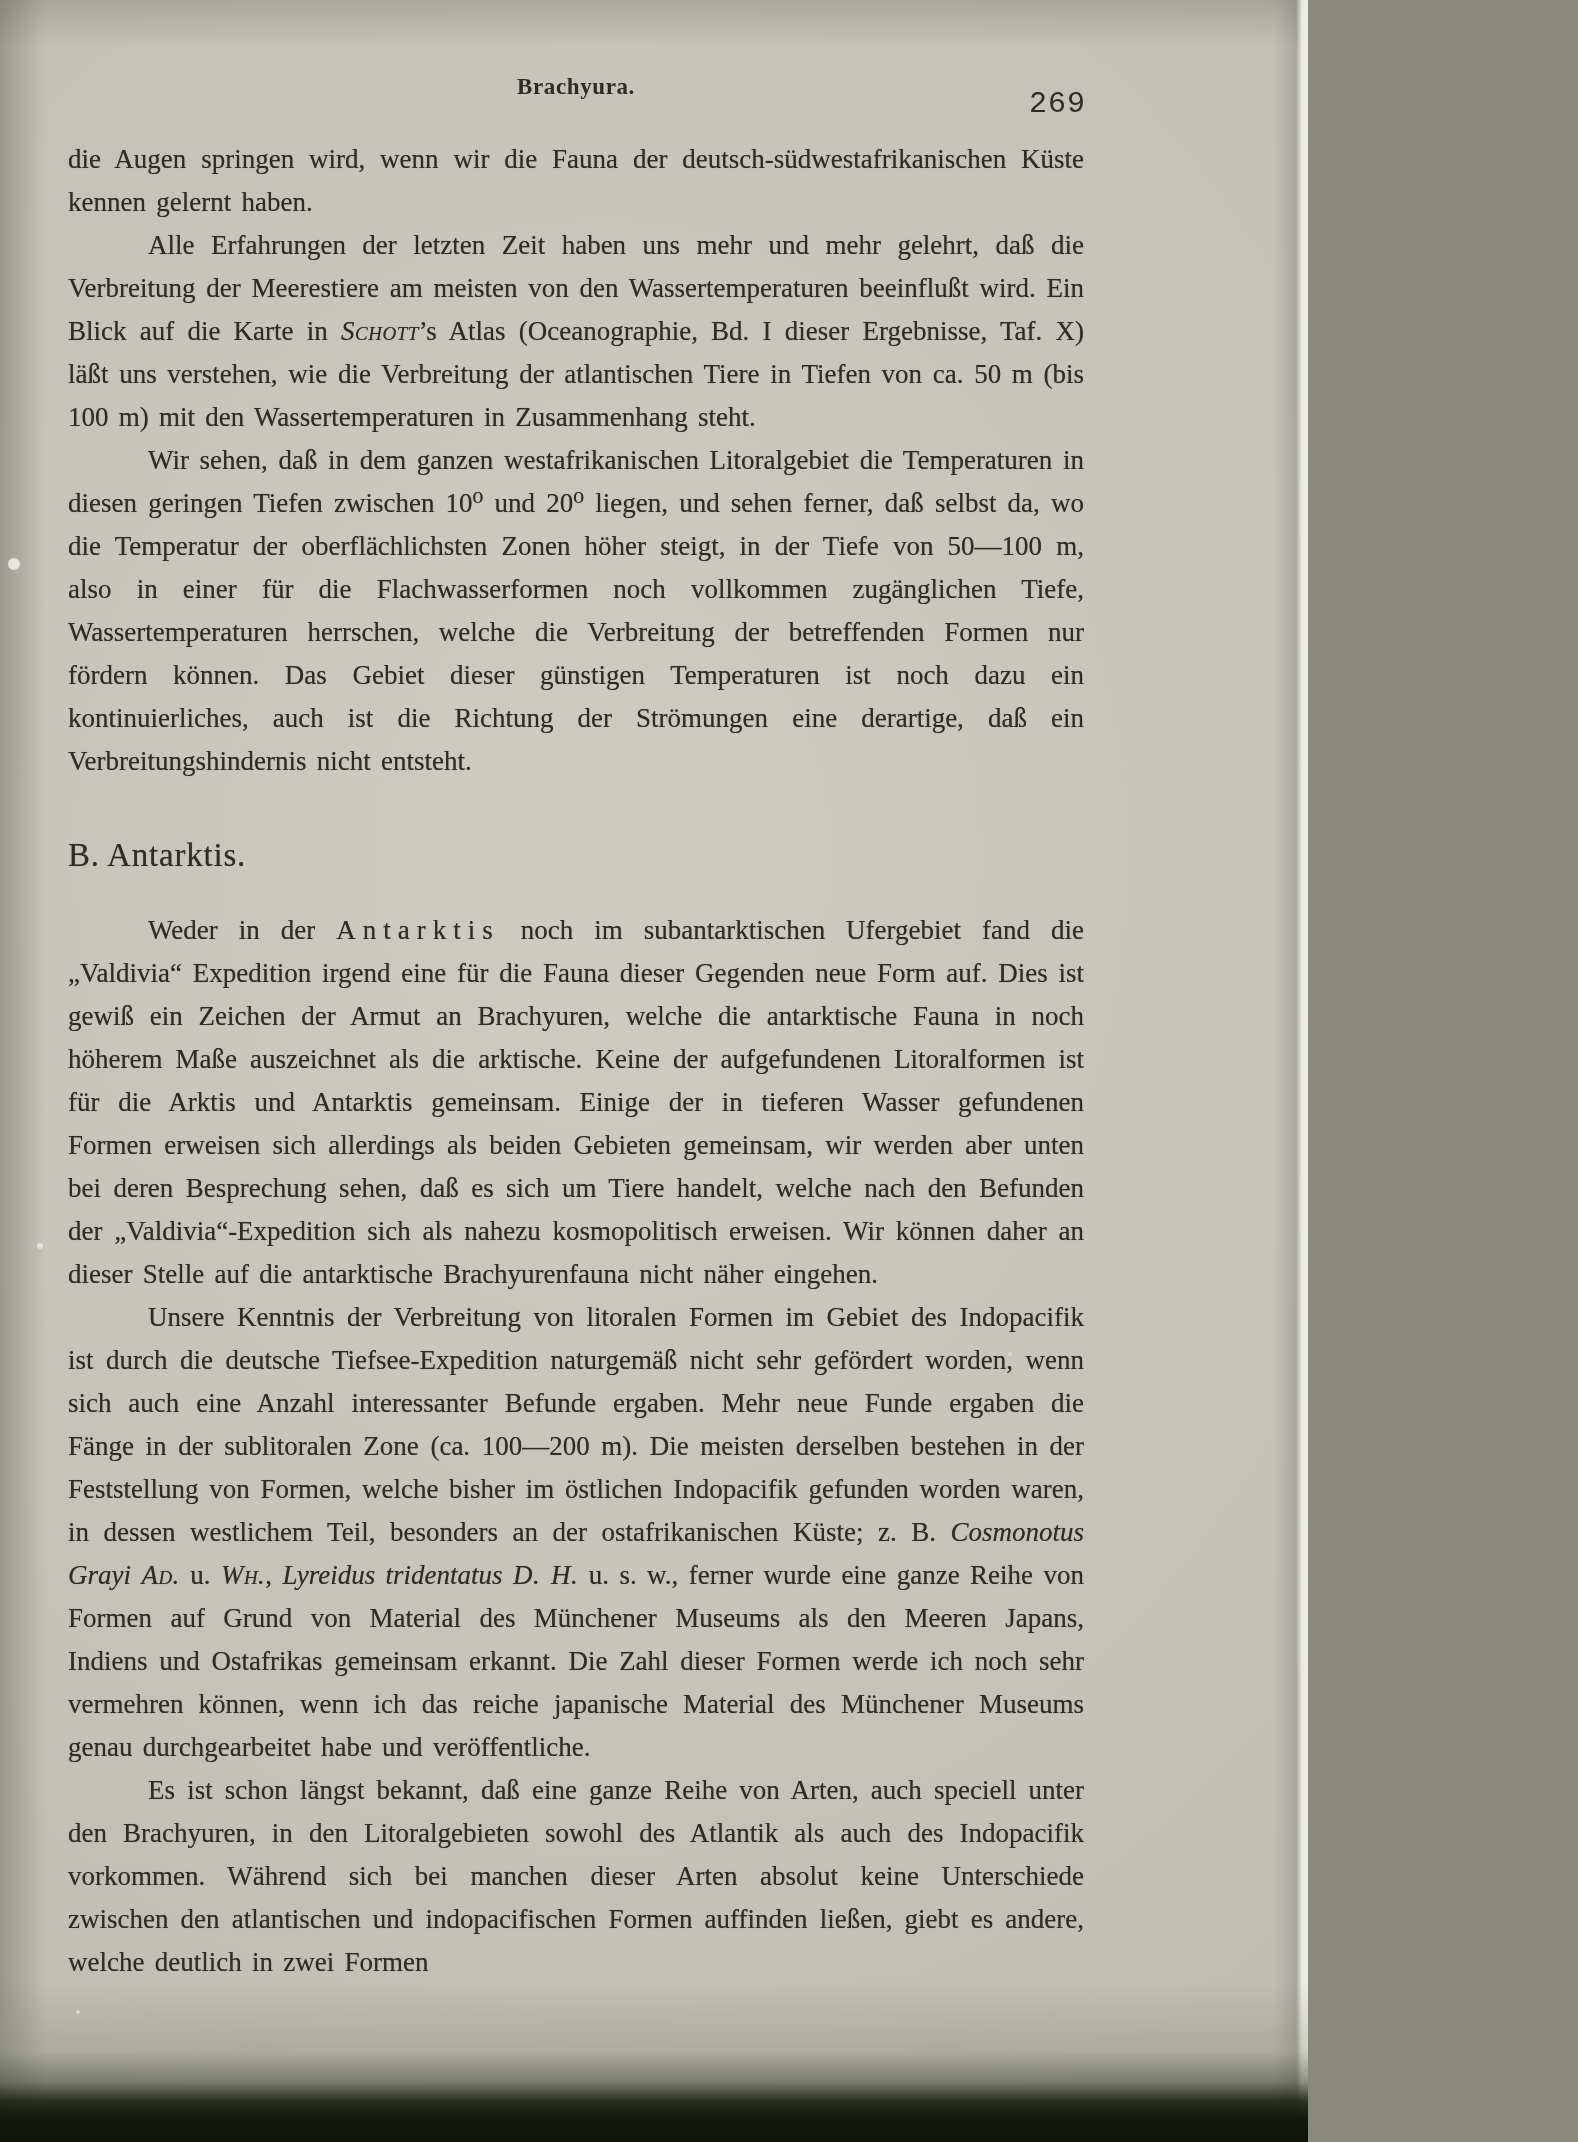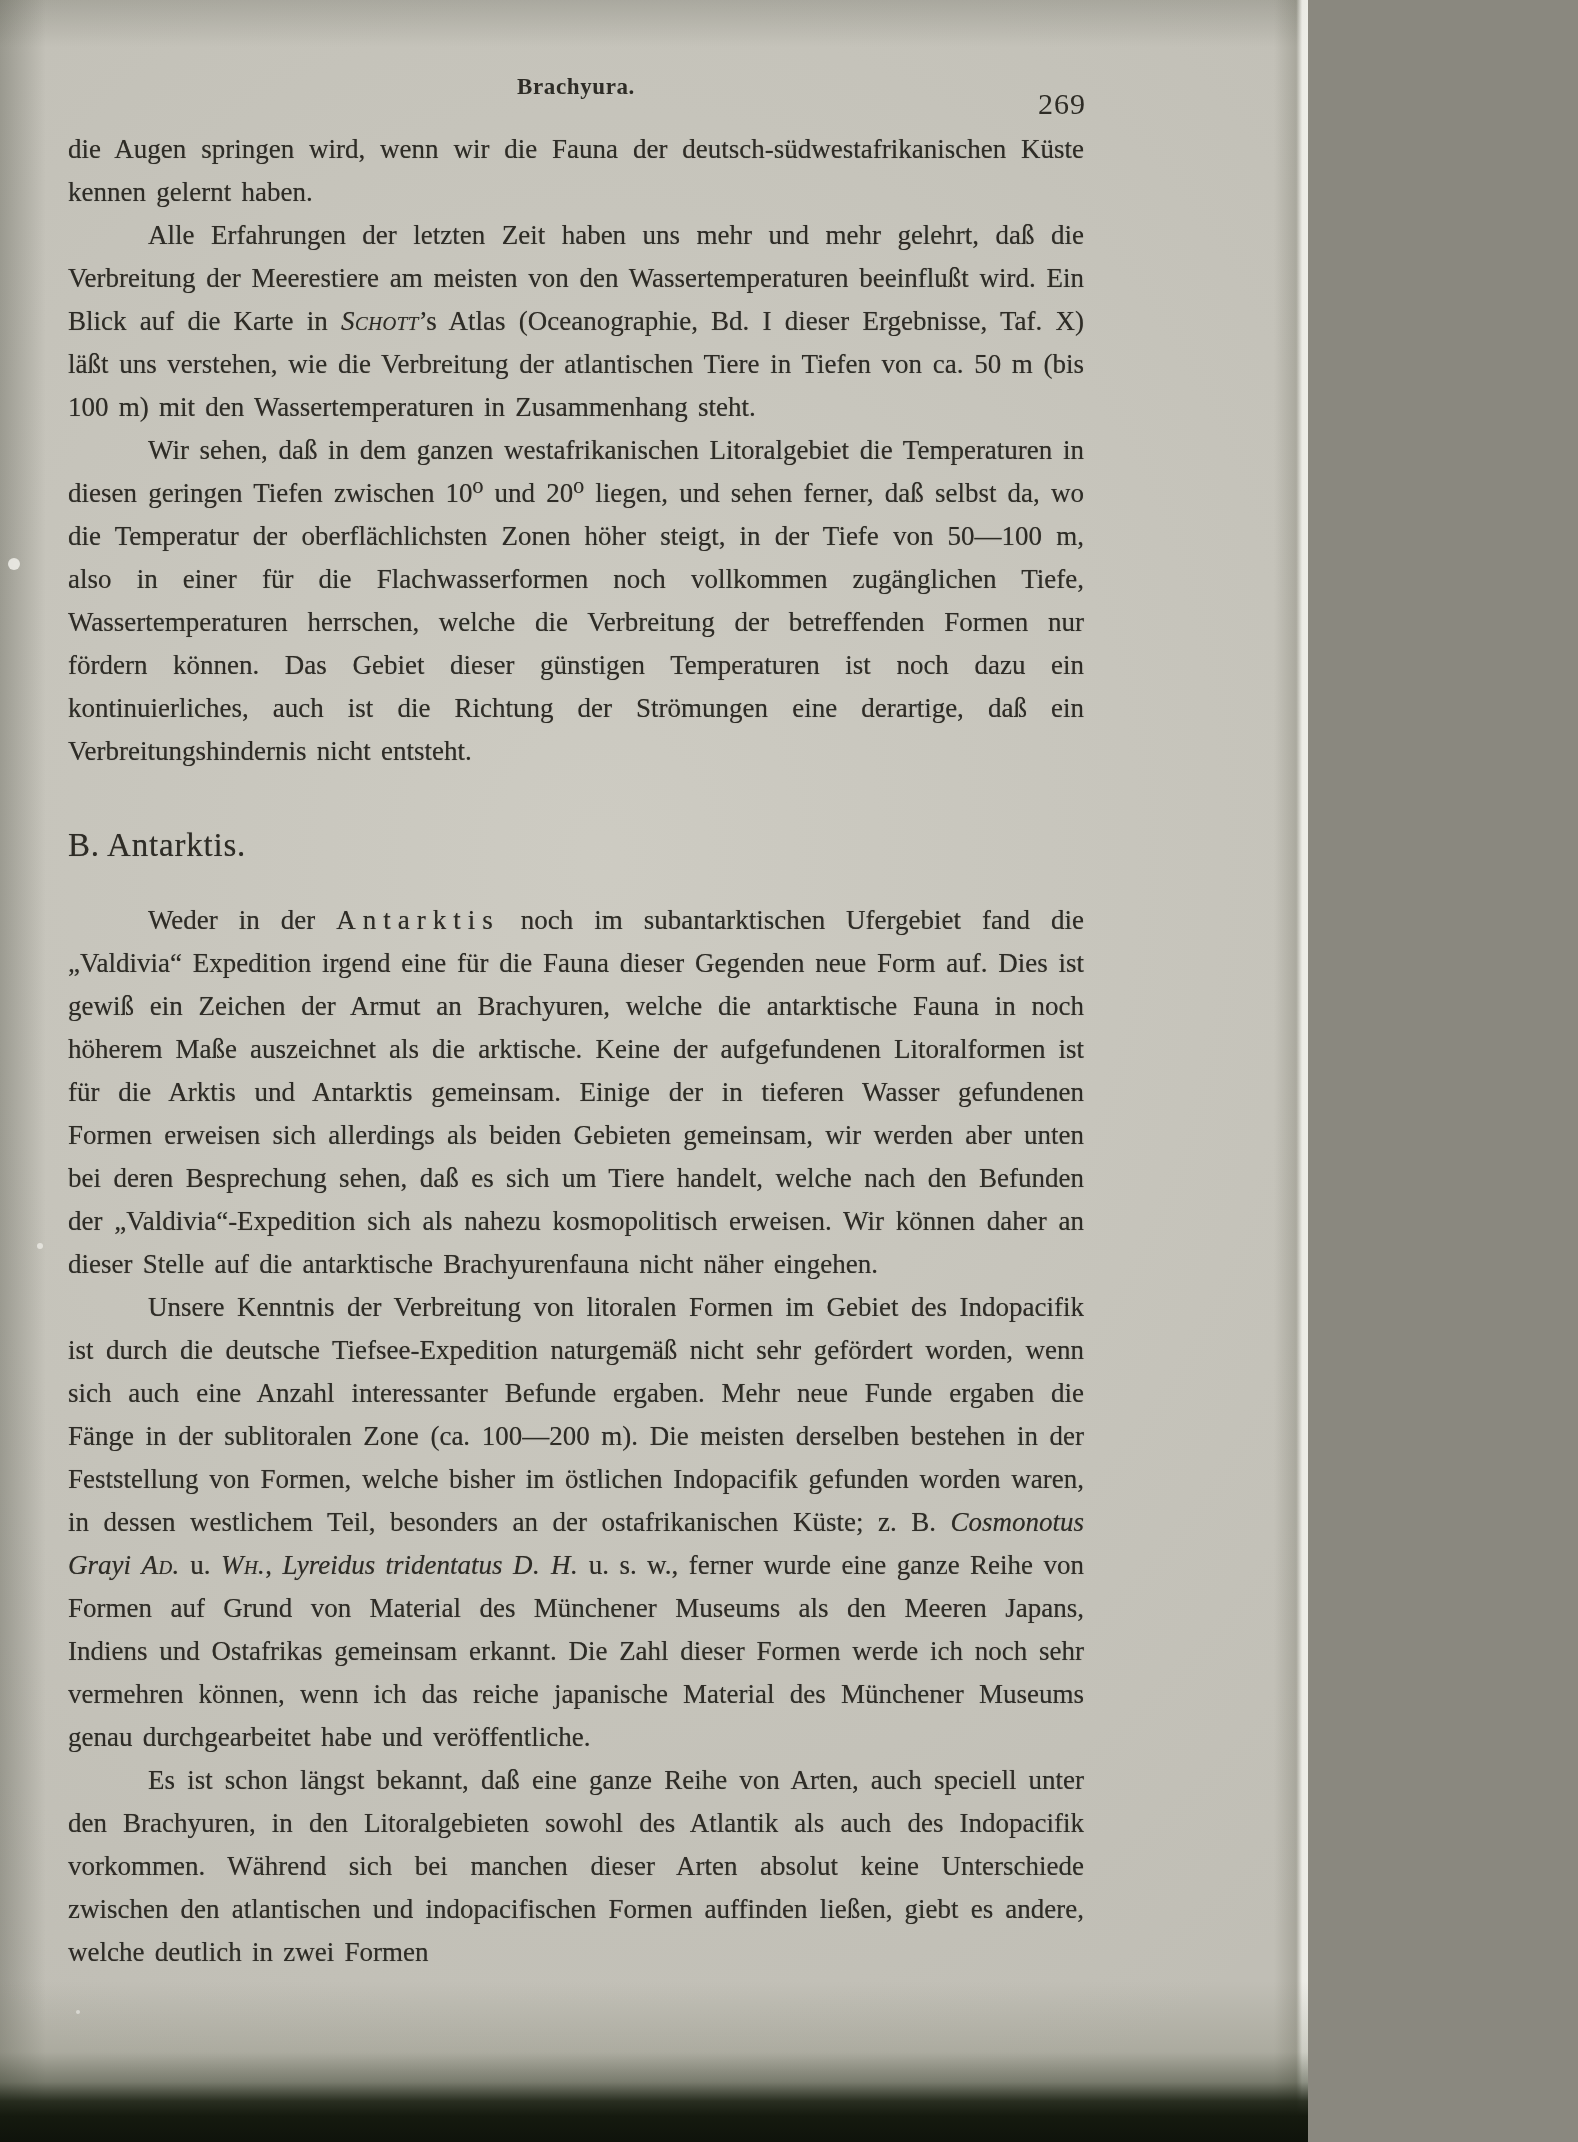--- a/index.html
+++ b/index.html
@@ -70,24 +70,25 @@
     font-size: 23px;
     font-weight: bold;
     letter-spacing: 0.6px;
   }
   .page-number {
     position: absolute;
     right: -2px;
     top: 13px;
     font-size: 30px;
     letter-spacing: 1px;
+    font-family: Liberation Mono, monospace;
   }
 
   .page-body {
-    margin-top: 2px;
+    margin-top: 12px;
     text-shadow: 0 0 0.7px rgba(46,44,38,0.55);
   }
   .para {
     margin: 0;
     font-size: 27px;
     line-height: 43px;
     text-align: justify;
     word-spacing: 0.13em;
   }
   .para.indent {

